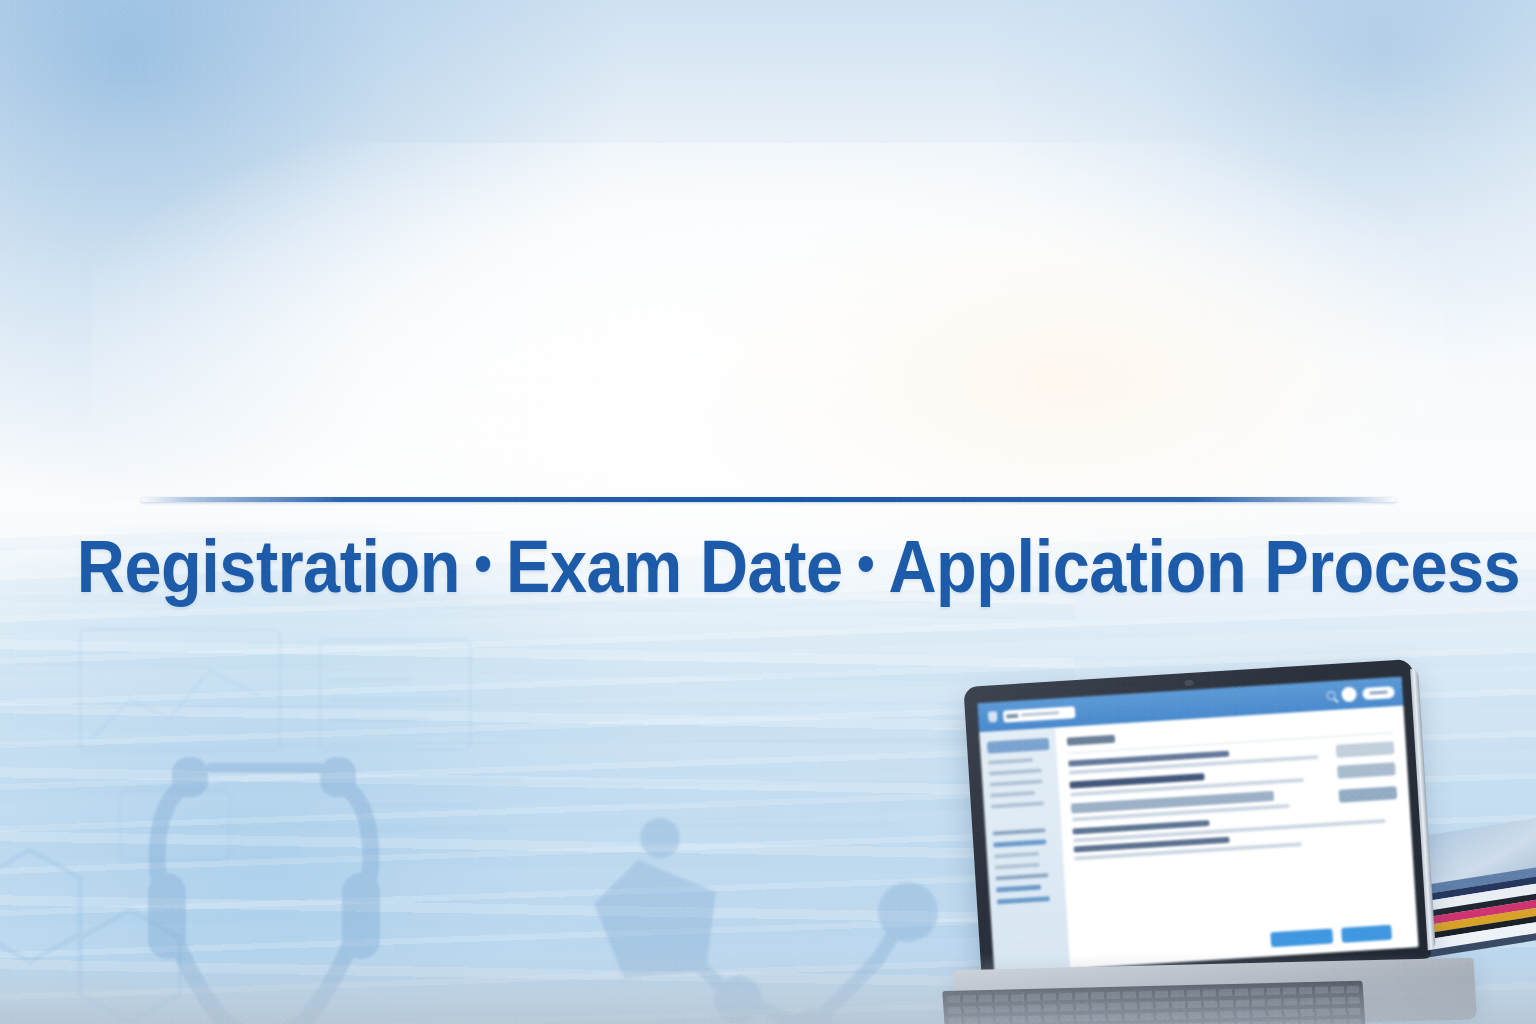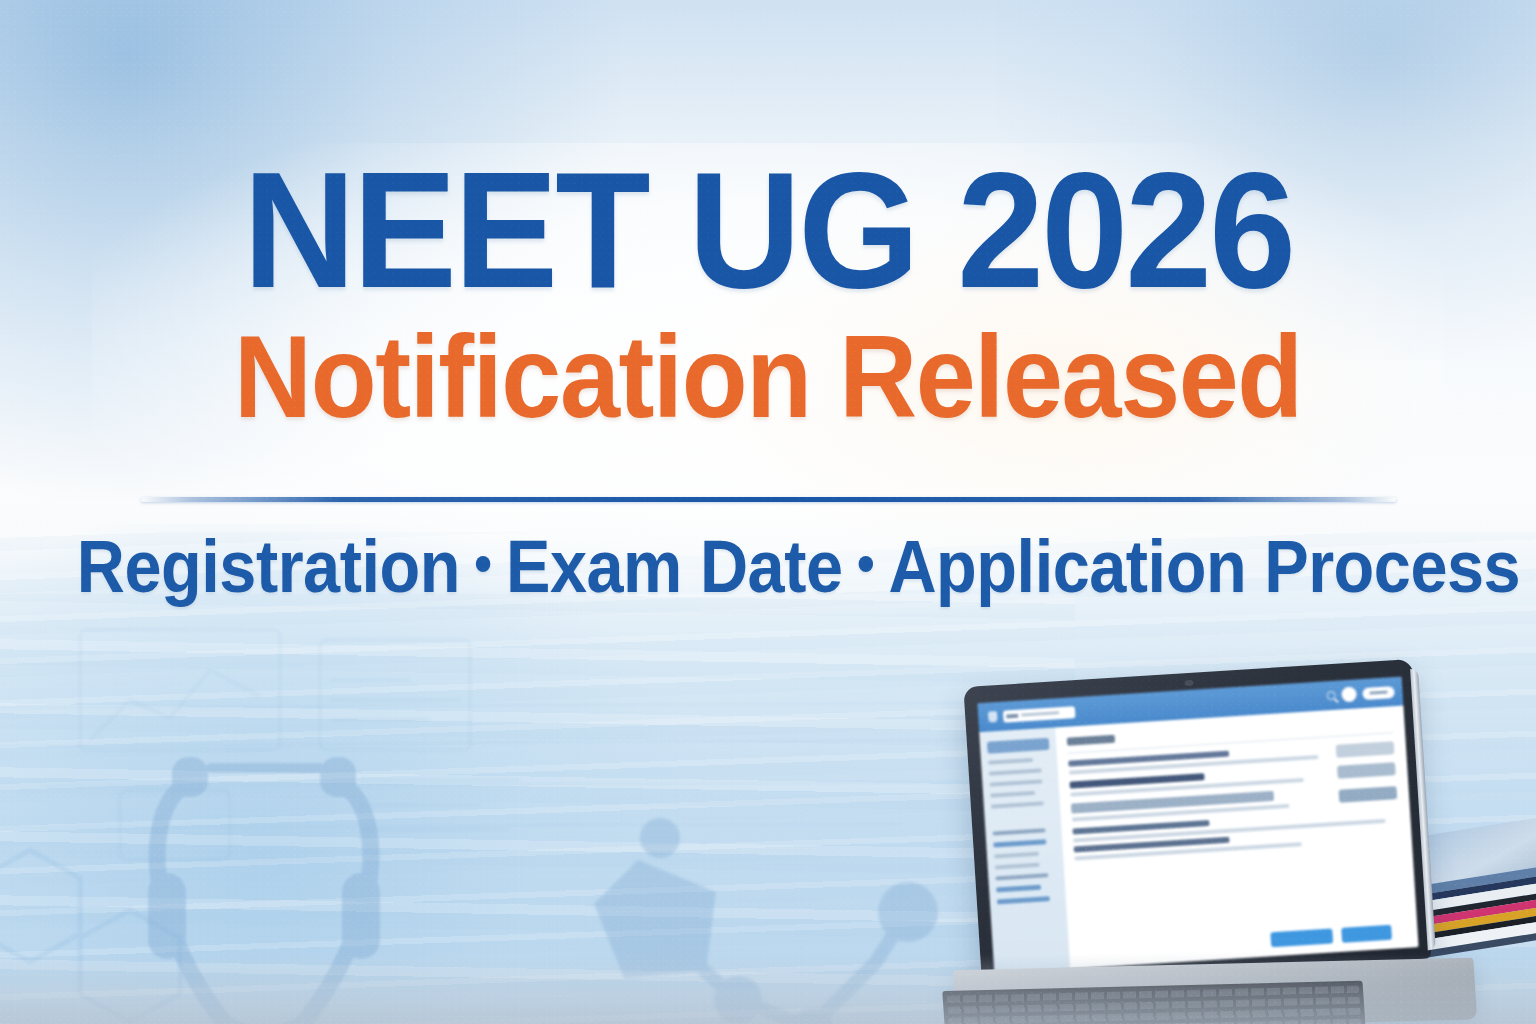--- a/index.html
+++ b/index.html
@@ -501,24 +501,20 @@
     <div class="keyboard">
       <i></i>
         <i></i>
         <i></i>
         <i></i>
     </div>
   </div>
 
   <div class="desk"></div>
 
-  <div class="headline">
-    <div class="title-main">NEET UG 2026</div>
-    <div class="title-sub">Notification Released</div>
-  </div>
 
   <div class="divider-wrap">
     <div class="divider"></div>
   </div>
 
   <div class="title-tagline">
     <span>Registration</span><span class="tagline-sep">•</span><span>Exam Date</span><span class="tagline-sep">•</span><span>Application Process</span>
   </div>
 
   <div class="bg-grain"></div>

